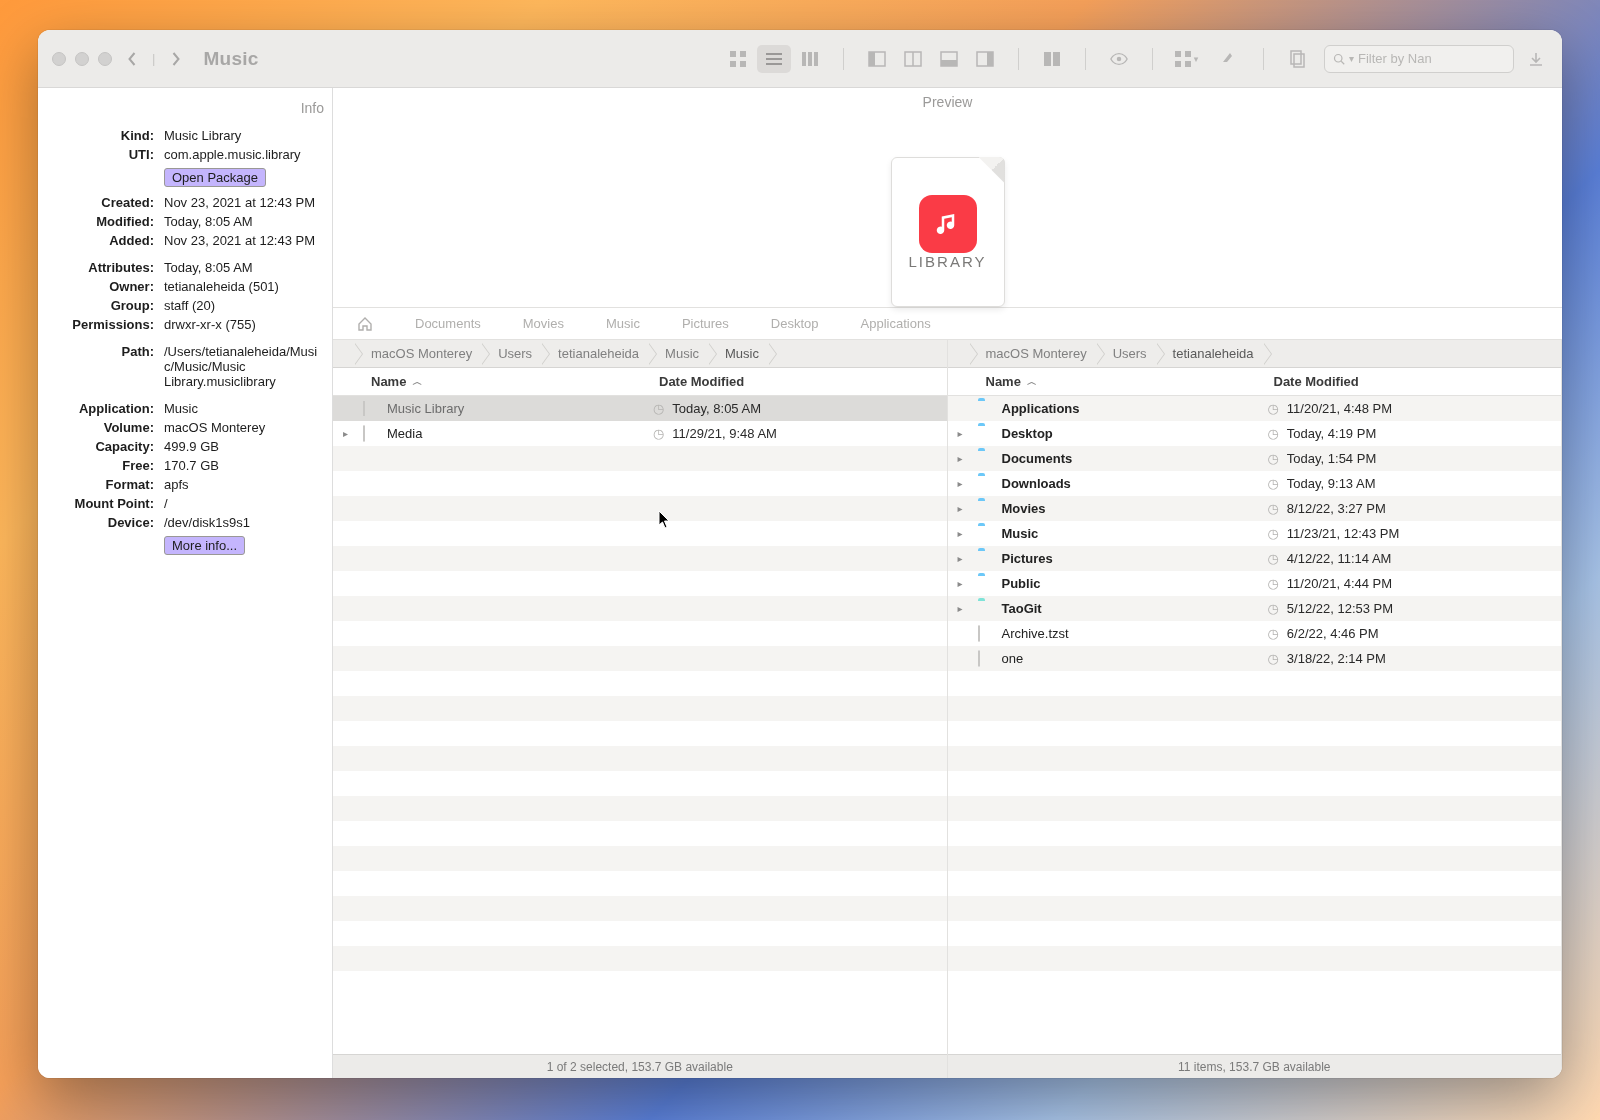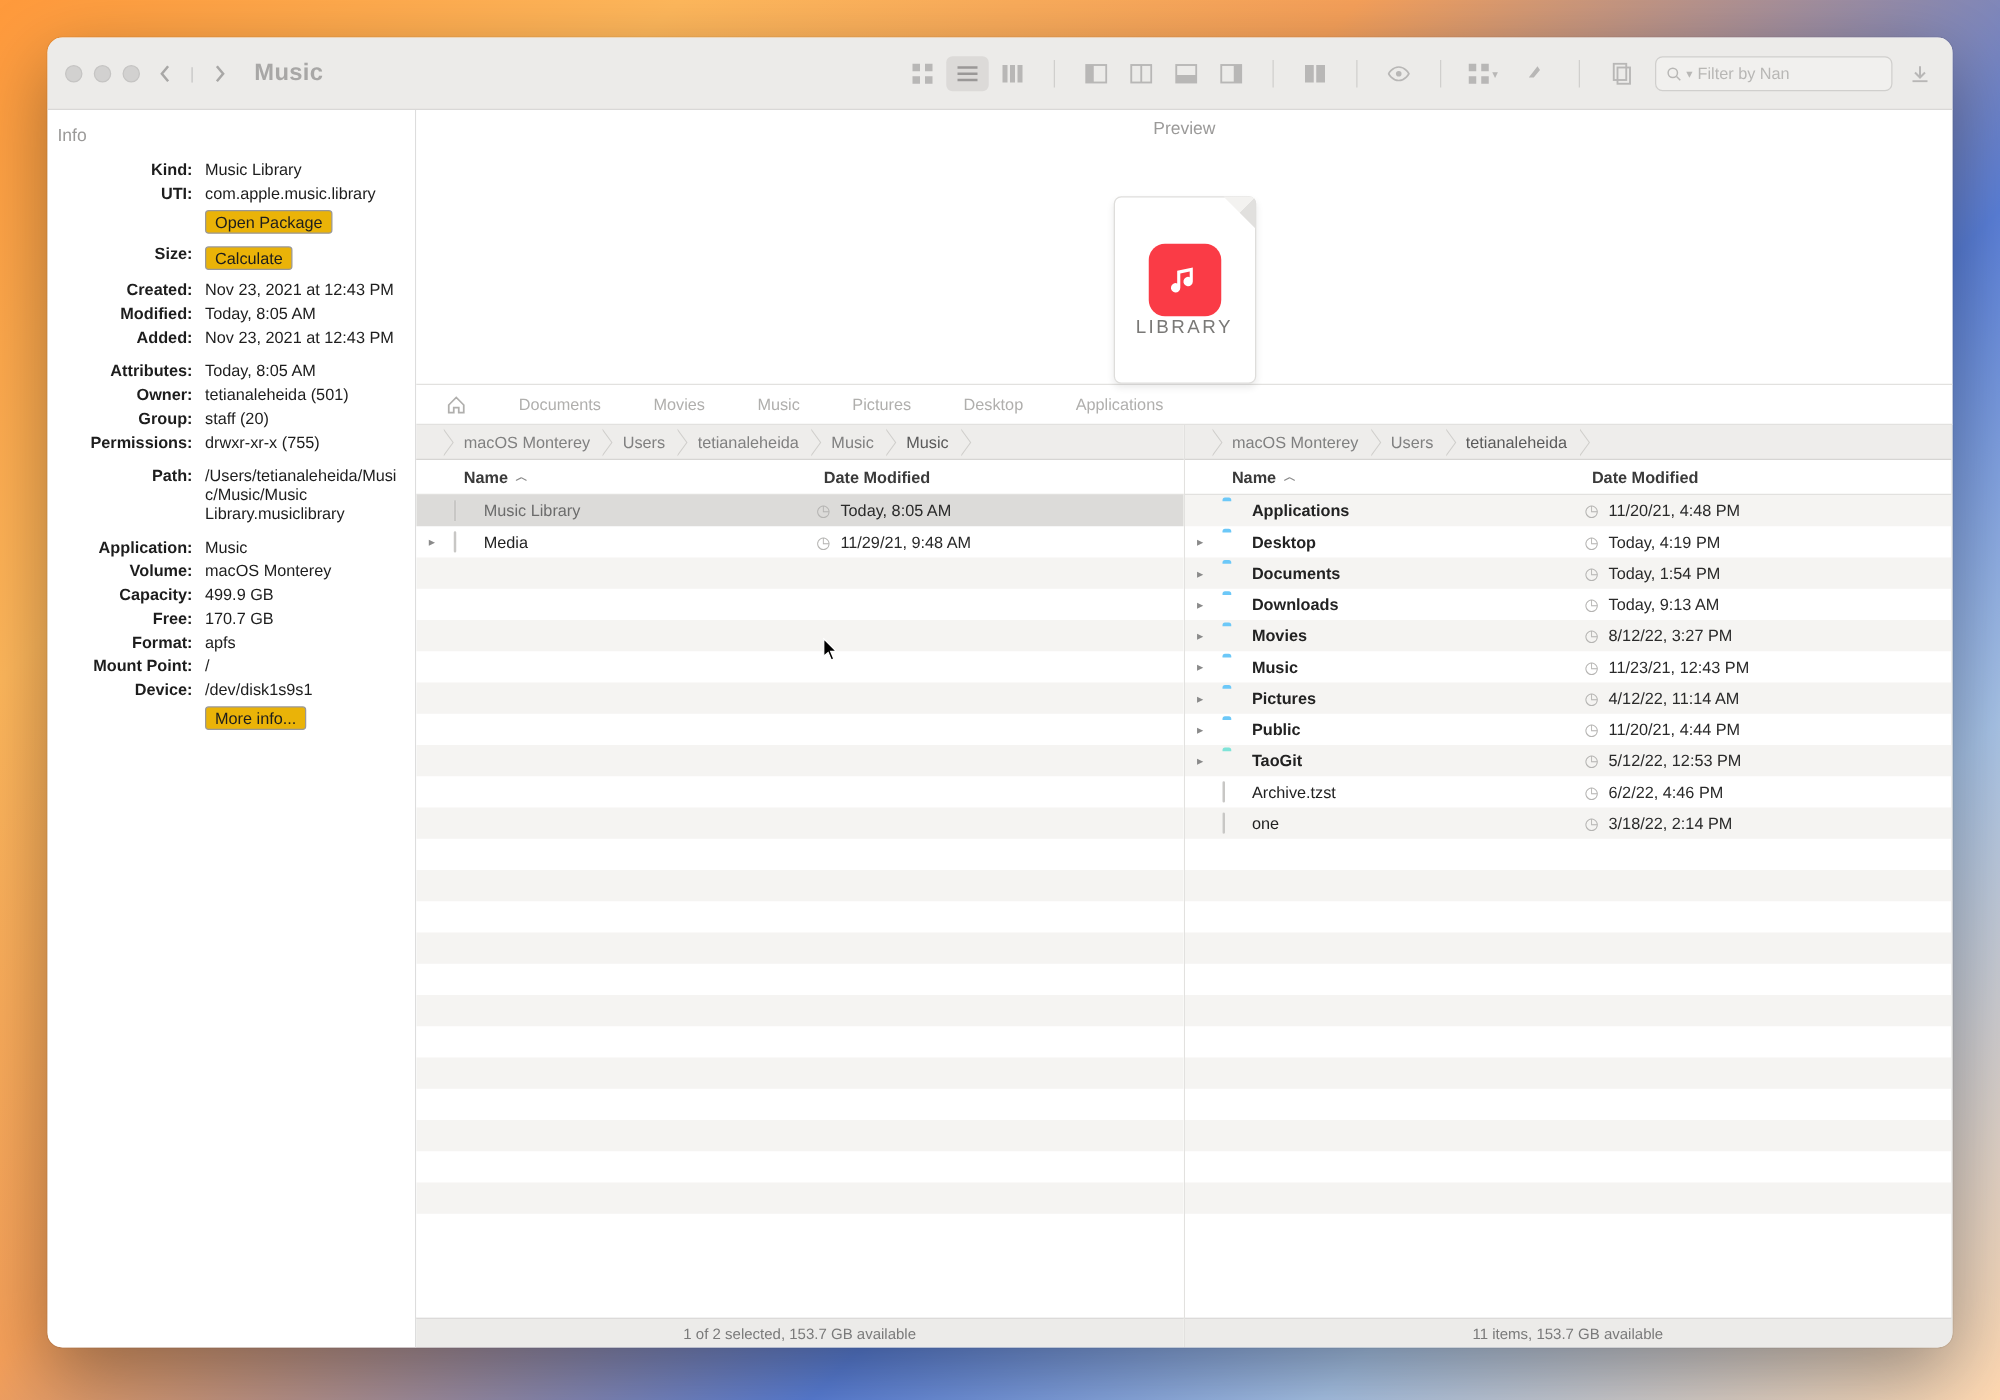--- a/index.html
+++ b/index.html
@@ -60,27 +60,27 @@
 
   
   .info {
     width: 295px;
     border-right: 1px solid #ddd;
     padding: 8px 8px 8px 8px;
     overflow-y: auto;
     background: #fff;
     font-size: 13px;
   }
-  .info-title { text-align: left; color: #9b9a99; font-size: 14px; padding: 4px 0 10px; }
+  .info-title { text-align: right; color: #9b9a99; font-size: 14px; padding: 4px 0 10px; }
   .info-row { display: flex; padding: 2px 0; }
   .info-label { width: 118px; text-align: right; padding-right: 10px; font-weight: 700; color: #1d1d1d; }
   .info-val { flex: 1; color: #1d1d1d; word-break: break-word; padding-right: 6px; }
   .btn-small {
     display: inline-block; border: 1px solid #9a9896; border-radius: 3px;
-    padding: 1px 7px; background: #eab308; font-size: 13px; cursor: pointer; margin: 2px 0 4px 0;
+    padding: 1px 7px; background: #c4b5fd; font-size: 13px; cursor: pointer; margin: 2px 0 4px 0;
   }
 
   
   .right { flex: 1; display: flex; flex-direction: column; min-width: 0; }
 
   .preview-pane {
     flex: 0 0 220px;
     border-bottom: 1px solid #e2e1df;
     display: flex; align-items: flex-end; justify-content: center;
     position: relative;
@@ -342,24 +342,20 @@
         </div>
       <div class="info-row">
           <div class="info-label">UTI:</div>
           <div class="info-val">com.apple.music.library</div>
         </div>
       <div class="info-row">
           <div class="info-label"></div>
           <div class="info-val"><span class="btn-small">Open Package</span></div>
         </div>
       <div class="info-row">
-          <div class="info-label">Size:</div>
-          <div class="info-val"><span class="btn-small">Calculate</span></div>
-        </div>
-      <div class="info-row">
           <div class="info-label">Created:</div>
           <div class="info-val">Nov 23, 2021 at 12:43 PM</div>
         </div>
       <div class="info-row">
           <div class="info-label">Modified:</div>
           <div class="info-val">Today, 8:05 AM</div>
         </div>
       <div class="info-row">
           <div class="info-label">Added:</div>
           <div class="info-val">Nov 23, 2021 at 12:43 PM</div>

